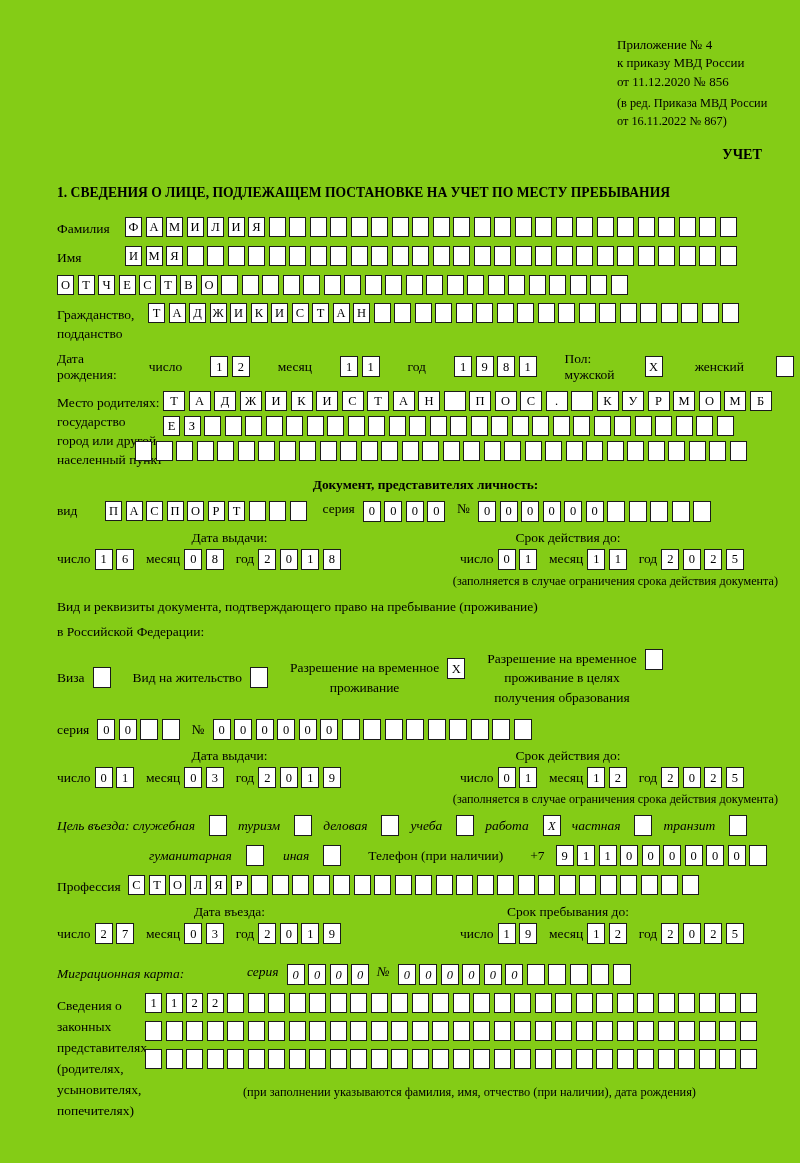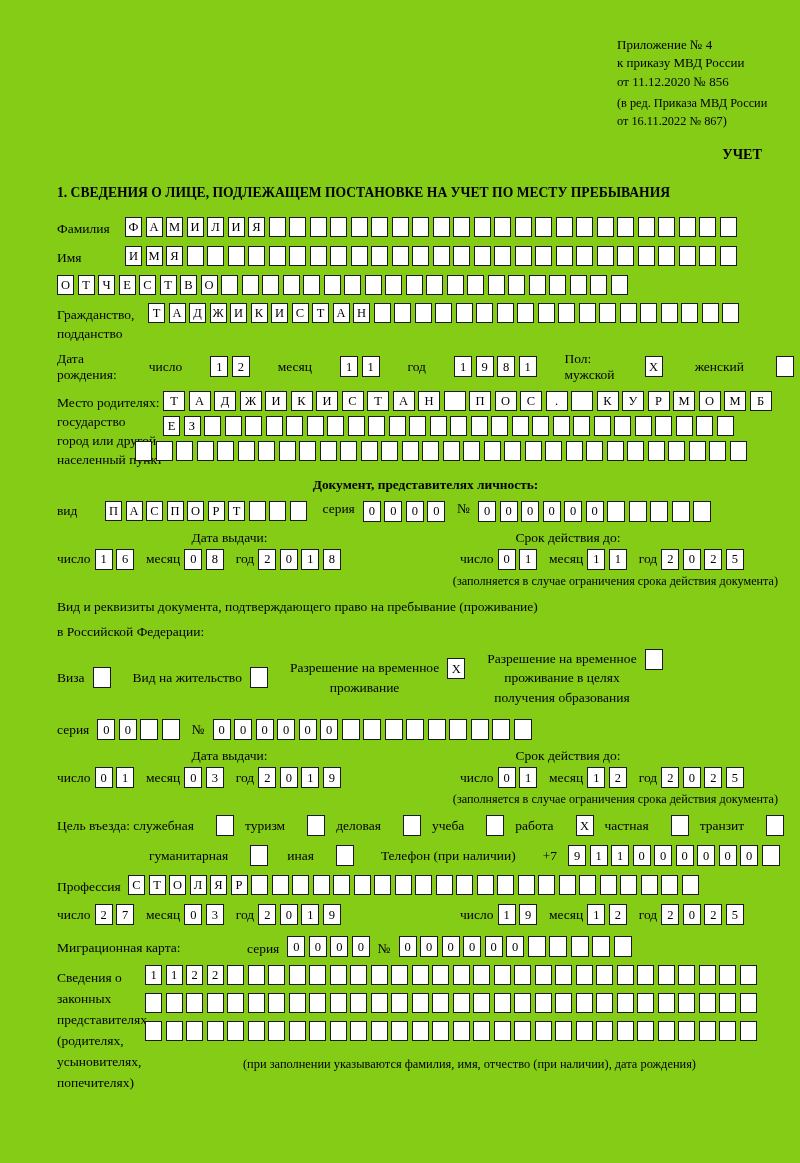--- a/index.html
+++ b/index.html
@@ -35,21 +35,21 @@
   .drow{display:flex;align-items:center;margin-bottom:4px;}
   .g1{display:flex;align-items:center;gap:4px;width:345px;flex:none;}
   .g2{display:flex;align-items:center;gap:4px;margin-left:58px;}
   .note{font-size:12.2px;text-align:right;margin:0 16px 8px 0;}
   .plain{line-height:1.55;}
   .cbrow{display:flex;align-items:center;gap:22px;margin:6px 0 12px 0;}
   .cbg{display:flex;align-items:flex-start;gap:8px;}
   .cbg .c{white-space:pre-line;text-align:center;line-height:1.45;}
   .goalrow{display:flex;align-items:flex-start;gap:11px;margin-bottom:9px;}
   .goalrow .lbl2{line-height:21px;}
-  .pair{display:flex;align-items:flex-start;gap:22px;}
+  .pair{display:flex;align-items:flex-start;gap:14px;font-style:italic;}
   .repnote{font-size:12.4px;text-align:center;margin-top:8px;}
 </style>
 </head>
 <body>
 
 <div class="page">
 
   <div class="hdr">
     <div>Приложение № 4</div>
     <div>к приказу МВД России</div>
@@ -624,20 +624,24 @@
         <div class="cell"></div>
         <div class="cell"></div>
         <div class="cell"></div>
         <div class="cell"></div>
         <div class="cell"></div>
         <div class="cell"></div>
         <div class="cell"></div>
       </div>
   </div>
 
+  <div class="dhead" style="margin-top:6px;">
+    <div class="c1">Дата въезда:</div>
+    <div class="c2">Срок пребывания до:</div>
+  </div>
   <div class="drow">
     <div class="g1">
       <span>число</span>
       <div class="boxes">
           <div class="cell cb">2</div>
           <div class="cell cb">7</div>
         </div>
       <span class="sp8">месяц</span>
       <div class="boxes">
           <div class="cell cb">0</div>
@@ -665,21 +669,21 @@
       <span class="sp8">год</span>
       <div class="boxes">
           <div class="cell cb">2</div>
           <div class="cell cb">0</div>
           <div class="cell cb">2</div>
           <div class="cell cb">5</div>
         </div>
     </div>
   </div>
 
-  <div class="row" style="align-items:flex-end;margin-top:11px;">
+  <div class="row" style="align-items:flex-start;margin-top:20px;font-style:italic;">
     <div class="lbl lw150" style="padding-top:0;">Миграционная карта:</div>
     <span style="margin-left:40px;">серия</span>
     <div class="boxes sp8">
         <div class="cell cb">0</div>
         <div class="cell cb">0</div>
         <div class="cell cb">0</div>
         <div class="cell cb">0</div>
       </div>
     <span class="sp8">№</span>
     <div class="boxes sp8">

